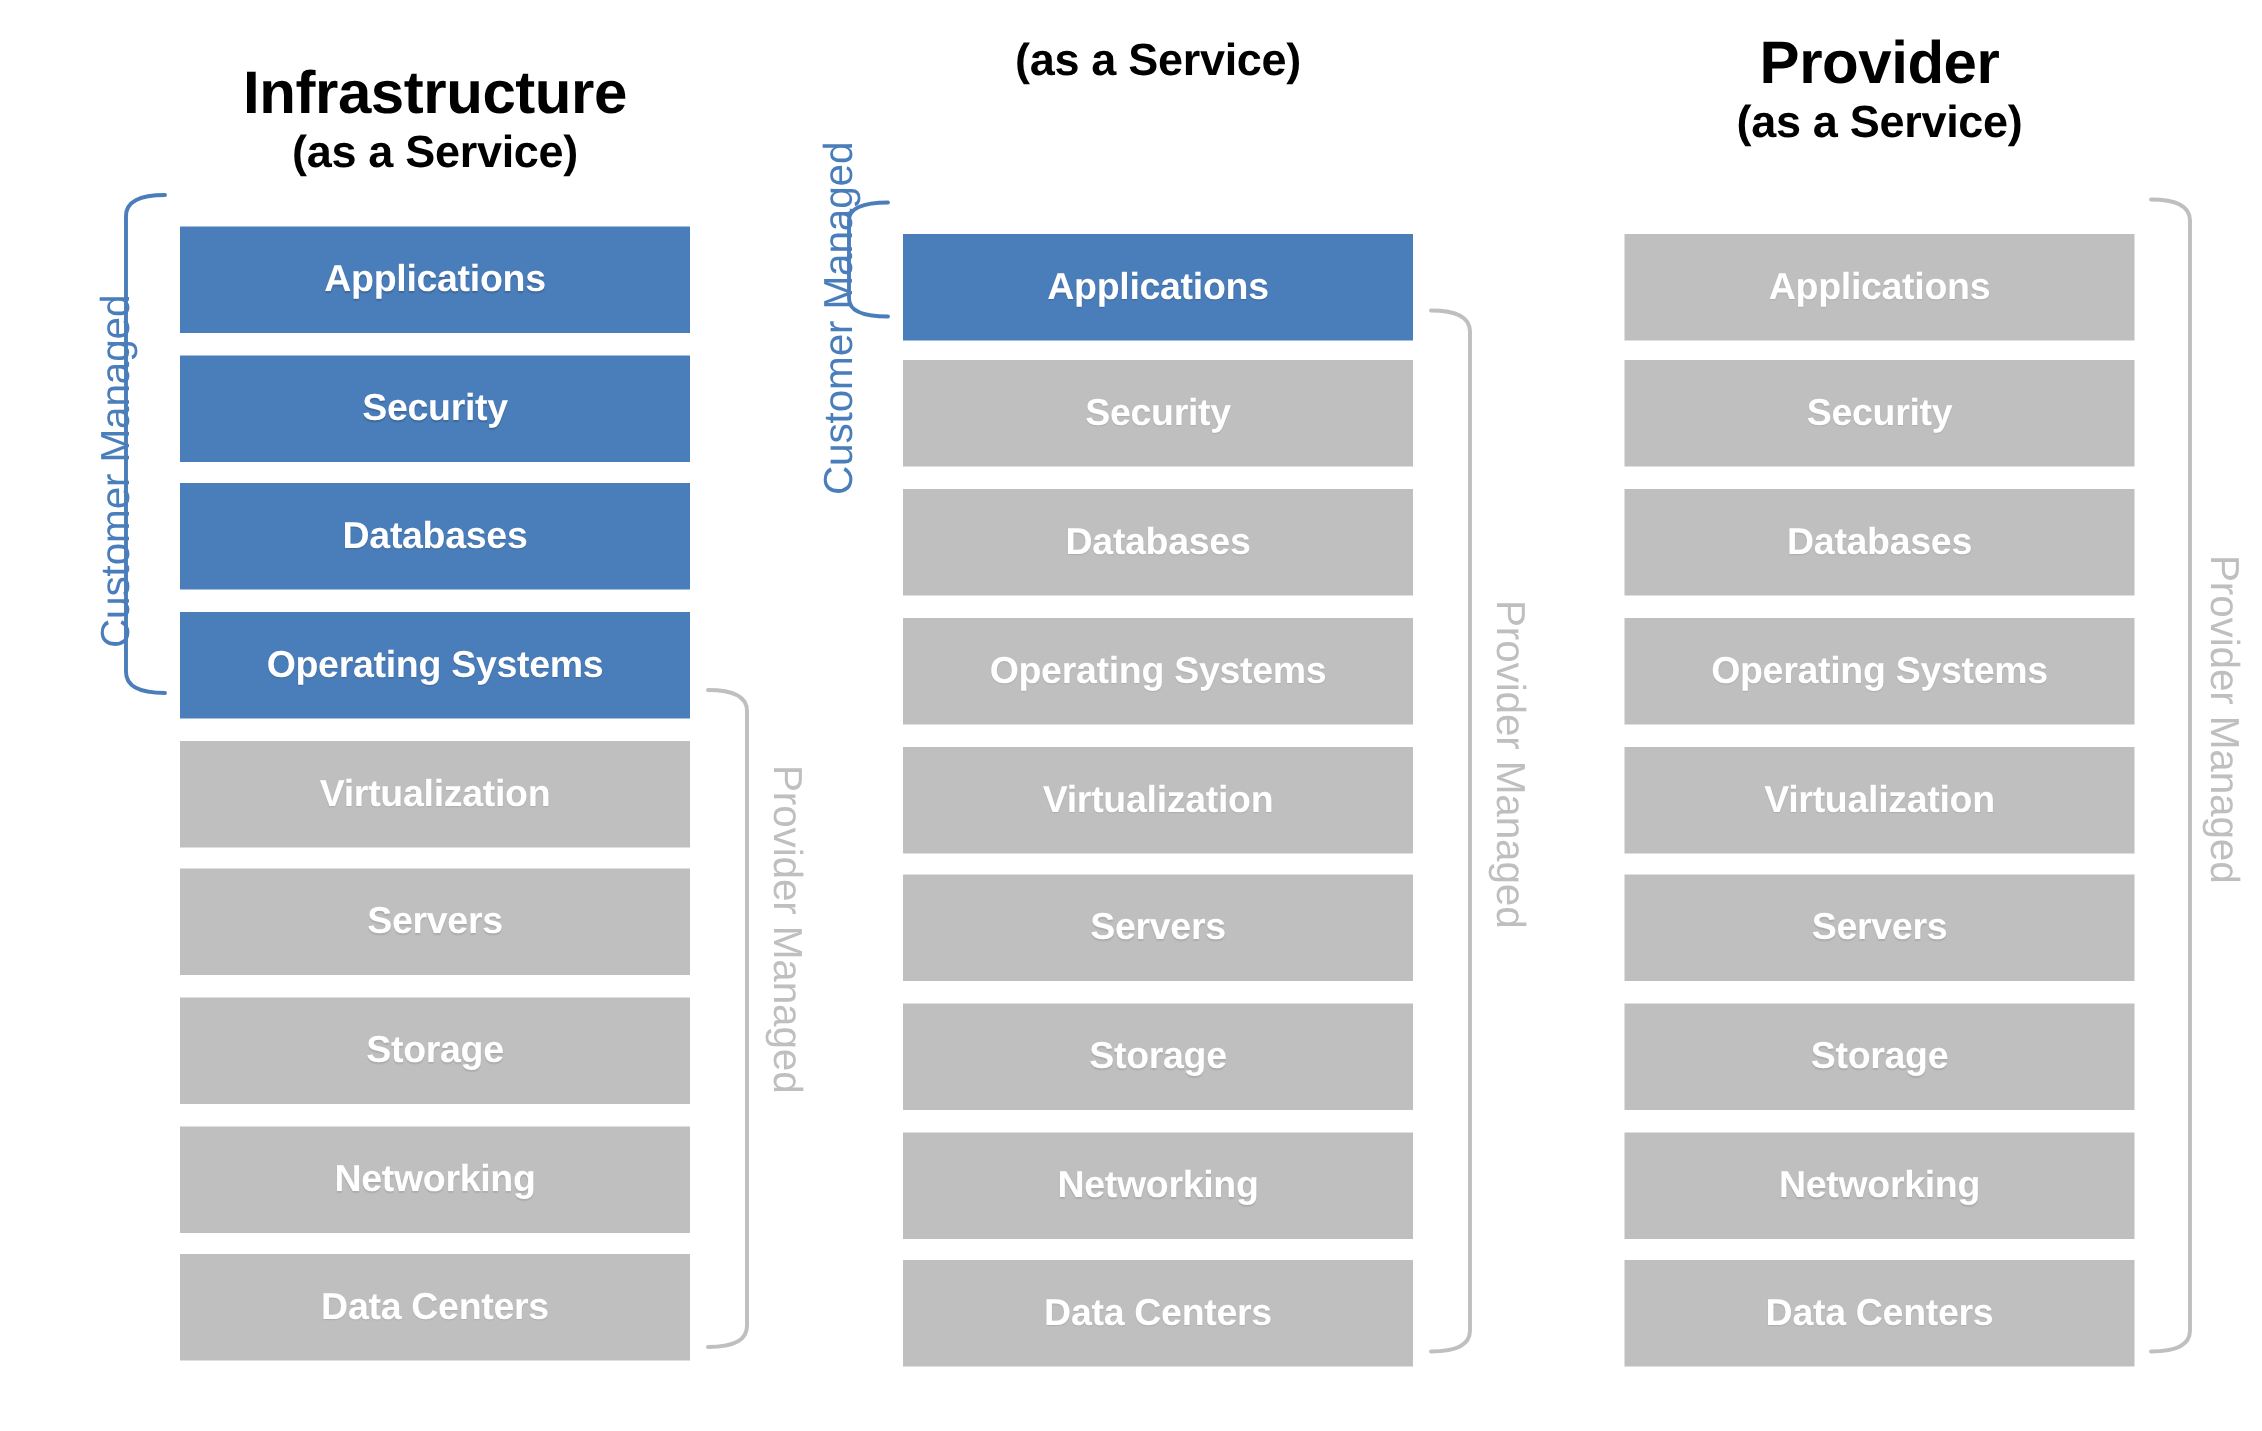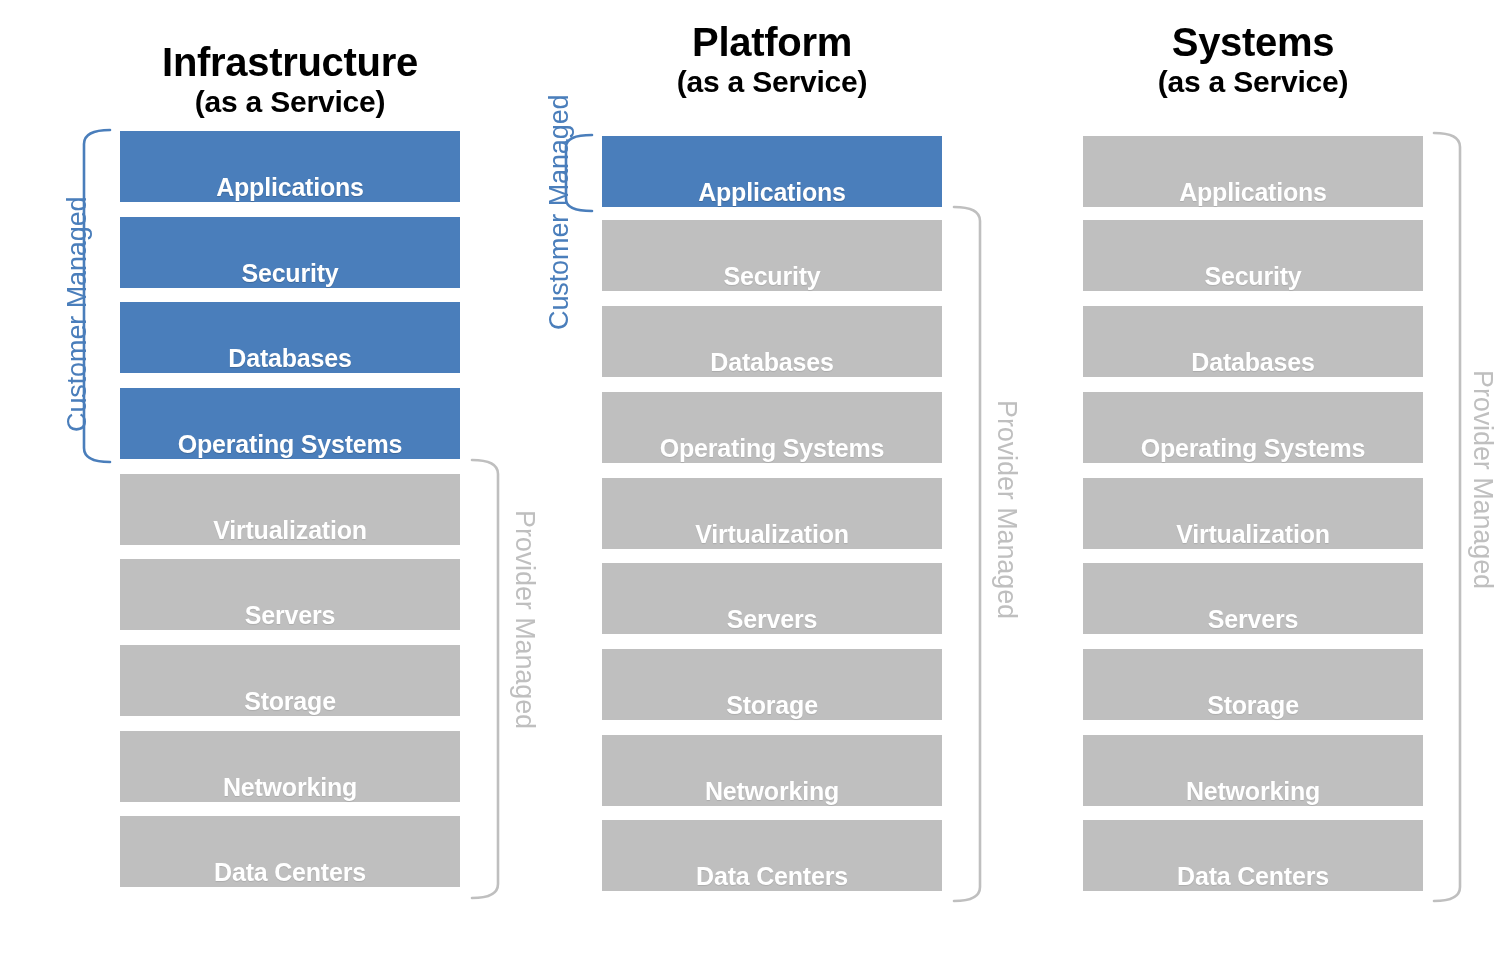--- a/index.html
+++ b/index.html
@@ -38,29 +38,30 @@
     font-weight: bold;
     letter-spacing: -0.2px;
     white-space: nowrap;
     margin-top: 4px;
   }
 
   
   .layer {
     position: absolute;
     display: flex;
-    align-items: flex-end;
+    align-items: center;
     justify-content: center;
     box-sizing: border-box;
     font-size: 25px;
     font-weight: bold;
     color: #ffffff;
     letter-spacing: -0.2px;
     white-space: nowrap;
     text-shadow: 0 1px 1px rgba(0,0,0,0.18);
+    margin-top: 20px;
   }
   .layer.blue  { background: #4A7EBB; }
   .layer.gray  { background: #BFBFBF; }
   .layer.gray .layer-label { text-shadow: 0 1px 1px rgba(0,0,0,0.10); }
 
   
   .bracket {
     position: absolute;
     overflow: visible;
   }
@@ -127,21 +128,20 @@
     <path d="M32 2 Q 6 2 6 16 L6 320 Q 6 334 32 334" fill="none" stroke="#4A7EBB" stroke-width="2.6" stroke-linecap="round"></path>
   </svg>
   <div class="side-label customer" style="left:62px; top:432px;">Customer Managed</div>
 
   <svg class="bracket" style="left:470px; top:458px;" width="34" height="442" viewBox="0 0 34 442">
     <path d="M2 2 Q 28 2 28 16 L28 426 Q 28 440 2 440" fill="none" stroke="#BFBFBF" stroke-width="2.6" stroke-linecap="round"></path>
   </svg>
   <div class="side-label provider" style="left:540px; top:510px;">Provider Managed</div>
 
   <div class="col-header" style="left:602px; top:22px; width:340px;">
-    <div class="col-title">Platform</div>
     <div class="col-subtitle">(as a Service)</div>
   </div>
 
   <div class="layer blue" style="left:602px; top:136px; width:340px; height:71px;">
     <span class="layer-label">Applications</span>
   </div>
   <div class="layer gray" style="left:602px; top:220px; width:340px; height:71px;">
     <span class="layer-label">Security</span>
   </div>
   <div class="layer gray" style="left:602px; top:306px; width:340px; height:71px;">
@@ -170,21 +170,21 @@
     <path d="M32 2 Q 6 2 6 14 L6 66 Q 6 78 32 78" fill="none" stroke="#4A7EBB" stroke-width="2.6" stroke-linecap="round"></path>
   </svg>
   <div class="side-label customer" style="left:544px; top:330px;">Customer Managed</div>
 
   <svg class="bracket" style="left:952px; top:205px;" width="34" height="698" viewBox="0 0 34 698">
     <path d="M2 2 Q 28 2 28 16 L28 682 Q 28 696 2 696" fill="none" stroke="#BFBFBF" stroke-width="2.6" stroke-linecap="round"></path>
   </svg>
   <div class="side-label provider" style="left:1022px; top:400px;">Provider Managed</div>
 
   <div class="col-header" style="left:1083px; top:22px; width:340px;">
-    <div class="col-title">Systems</div>
+    <div class="col-title">Provider</div>
     <div class="col-subtitle">(as a Service)</div>
   </div>
 
   <div class="layer gray" style="left:1083px; top:136px; width:340px; height:71px;">
     <span class="layer-label">Applications</span>
   </div>
   <div class="layer gray" style="left:1083px; top:220px; width:340px; height:71px;">
     <span class="layer-label">Security</span>
   </div>
   <div class="layer gray" style="left:1083px; top:306px; width:340px; height:71px;">

